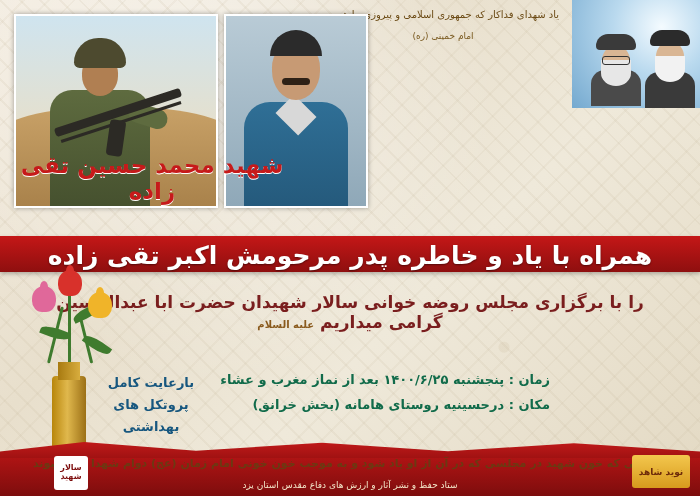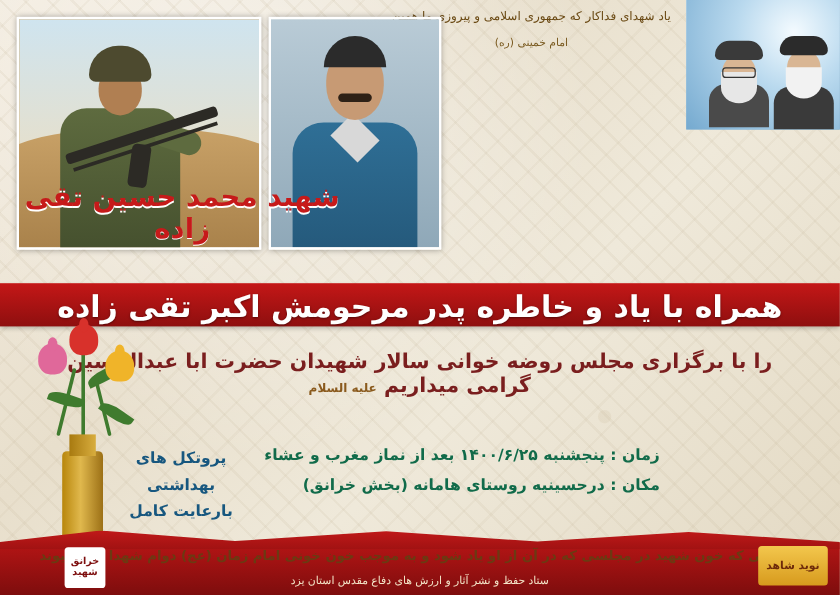--- a/index.html
+++ b/index.html
@@ -283,37 +283,37 @@
       <span>زمان :</span>
       <span>پنجشنبه ۱۴۰۰/۶/۲۵ بعد از نماز مغرب و عشاء</span>
     </div>
     <div>
       <span>مکان :</span>
       <span>درحسینیه روستای هامانه (بخش خرانق)</span>
     </div>
   </div>
 
   <div class="health">
+    <div>بارعایت کامل</div>
     <div>پروتکل های بهداشتی</div>
-    <div>بارعایت کامل</div>
   </div>
 
   <div class="vase">
     <div class="stem" style="left:50px;bottom:104px;height:74px;"></div>
     <div class="stem" style="left:36px;bottom:104px;height:58px;transform:rotate(14deg);"></div>
     <div class="stem" style="left:66px;bottom:104px;height:52px;transform:rotate(-14deg);"></div>
     <div class="leaf" style="left:54px;bottom:150px;transform:rotate(-25deg);"></div>
     <div class="leaf" style="left:22px;bottom:130px;transform:rotate(20deg);"></div>
     <div class="leaf" style="left:64px;bottom:118px;transform:rotate(35deg);"></div>
     <div class="tulip" style="left:40px;bottom:172px;background:#d8312b;"></div>
     <div class="tulip" style="left:14px;bottom:156px;background:#e0689a;"></div>
     <div class="tulip" style="left:70px;bottom:150px;background:#f0b429;"></div>
     <div class="shell"></div>
     <div class="neck"></div>
   </div>
 
   <div class="ribbon"></div>
   <div class="ribbon-text">بدرستی که خون شهید در مجلسی که در آن از او یاد شود و به موجب خون خونی امام زمان (عج) دوام شهدا خون پیوند</div>
   <div class="ribbon-foot">ستاد حفظ و نشر آثار و ارزش های دفاع مقدس استان یزد</div>
-  <div class="logo-left">خرانق شهید</div>
+  <div class="logo-left">سالار شهید</div>
   <div class="logo-right">نوید شاهد</div>
 
 </div>
 
 </body></html>

